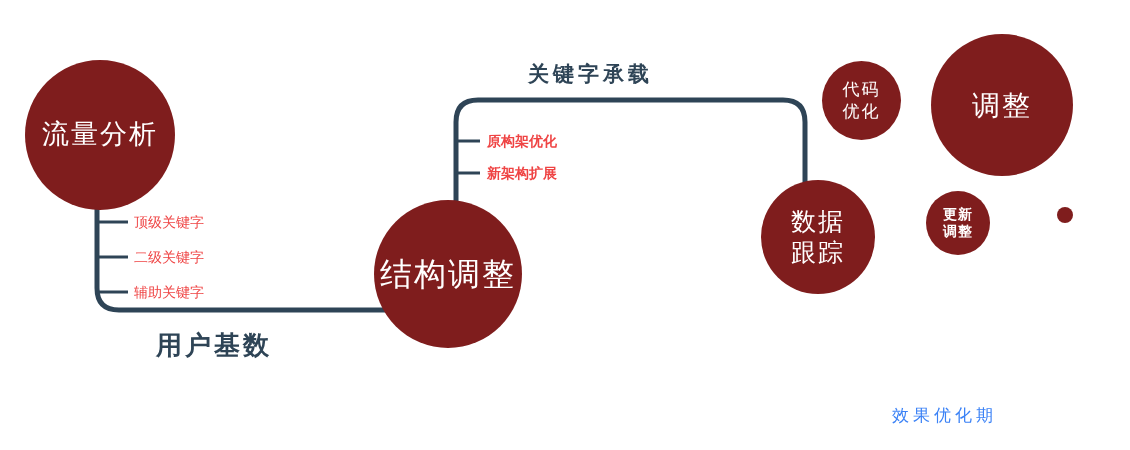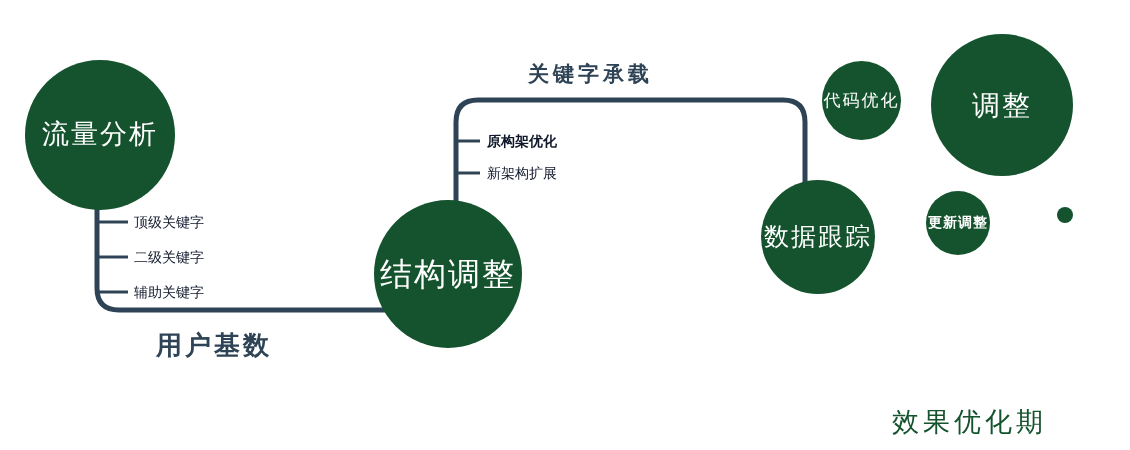--- a/index.html
+++ b/index.html
@@ -23,25 +23,25 @@
     fill:none;
     stroke:#2e4456;
     stroke-width:5;
   }
   .tick{
     stroke:#2e4456;
     stroke-width:3;
   }
   .node{
     position:absolute;
-    background:#14532d;
+    background:#7f1d1d;
     border-radius:50%;
     color:#ffffff;
     display:flex;
-    flex-direction:row;
+    flex-direction:column;
     align-items:center;
     justify-content:center;
     text-align:center;
     line-height:1.25;
     letter-spacing:2px;
   }
   .node-traffic{left:25px;top:60px;width:150px;height:150px;font-size:27px;}
   .node-structure{left:374px;top:200px;width:148px;height:148px;font-size:32px;}
   .node-tracking{left:761px;top:180px;width:114px;height:114px;font-size:25px;}
   .node-code{left:822px;top:61px;width:79px;height:79px;font-size:17px;}
@@ -51,33 +51,33 @@
   .node-dot{left:1057px;top:207px;width:16px;height:16px;}
   .edge-label{
     position:absolute;
     color:#2e4456;
     font-weight:bold;
   }
   .label-keyword{left:528px;top:60px;font-size:21px;letter-spacing:4px;}
   .label-userbase{left:156px;top:328px;font-size:26px;letter-spacing:3px;}
   .branch-label{
     position:absolute;
-    color:#0f172a;
+    color:#ef4444;
     font-size:14px;
   }
   .bl-1{left:134px;top:214px;}
   .bl-2{left:134px;top:249px;}
   .bl-3{left:134px;top:284px;}
   .bm-1{left:487px;top:133px;font-weight:bold;}
-  .bm-2{left:487px;top:165px;font-weight:normal;}
+  .bm-2{left:487px;top:165px;font-weight:bold;}
   .footer-label{
     position:absolute;
     left:892px;top:404px;
-    color:#14532d;
-    font-size:27px;
+    color:#3b82f6;
+    font-size:17px;
     letter-spacing:4px;
   }
 </style>
 </head>
 <body>
 
 <div class="canvas">
 
   <svg class="wires" viewBox="0 0 1130 450" xmlns="http://www.w3.org/2000/svg">
     <path class="edge" d="M 97 185 L 97 288 Q 97 310 119 310 L 388 310"></path>

